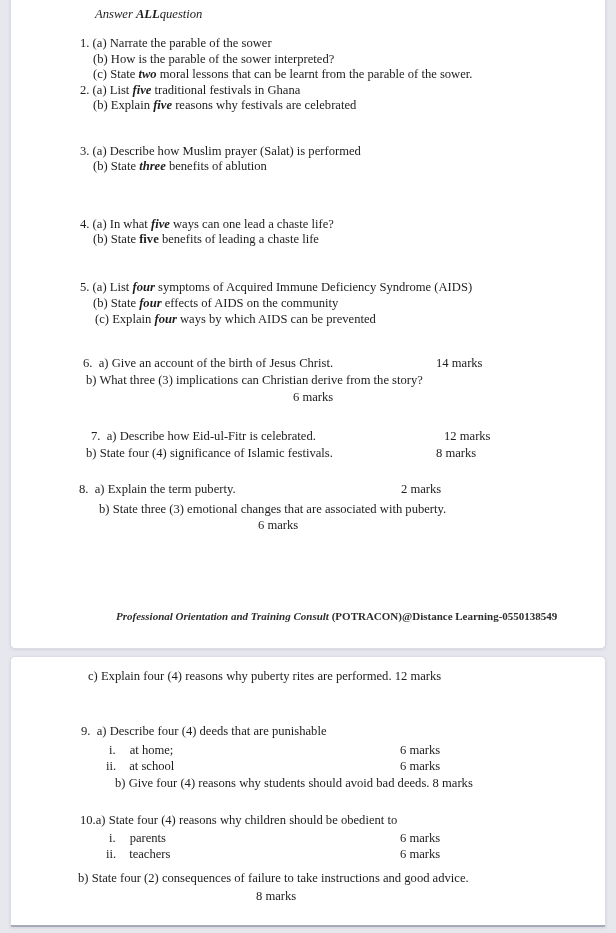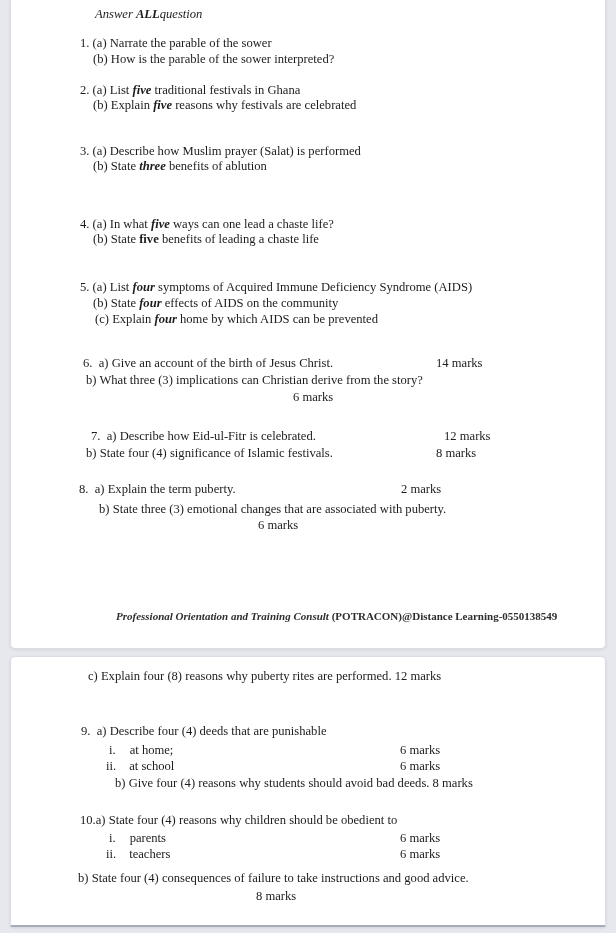--- a/index.html
+++ b/index.html
@@ -55,43 +55,44 @@
     color: #2e2e30;
   }
 </style>
 </head>
 <body>
 
 <div id="page1" class="page">
     <div class="line" style="left: 84px; top: 8px;"><span class="i">Answer </span><span class="b i">ALL</span><span class="i">question</span></div>
     <div class="line" style="left: 69px; top: 37px;"><span>1. (a) Narrate the parable of the sower</span></div>
     <div class="line" style="left: 82px; top: 53px;"><span>(b) How is the parable of the sower interpreted?</span></div>
+    <div class="line" style="left: 82px; top: 68px;"><span>(c) State </span><span class="b i">two</span><span> moral lessons that can be learnt from the parable of the sower.</span></div>
     <div class="line" style="left: 69px; top: 84px;"><span>2. (a) List </span><span class="b i">five</span><span> traditional festivals in Ghana</span></div>
     <div class="line" style="left: 82px; top: 99px;"><span>(b) Explain </span><span class="b i">five</span><span> reasons why festivals are celebrated</span></div>
     <div class="line" style="left: 69px; top: 145px;"><span>3. (a) Describe how Muslim prayer (Salat) is performed</span></div>
     <div class="line" style="left: 82px; top: 160px;"><span>(b) State </span><span class="b i">three</span><span> benefits of ablution</span></div>
     <div class="line" style="left: 69px; top: 218px;"><span>4. (a) In what </span><span class="b i">five</span><span> ways can one lead a chaste life?</span></div>
     <div class="line" style="left: 82px; top: 233px;"><span>(b) State </span><span class="b">five</span><span> benefits of leading a chaste life</span></div>
     <div class="line" style="left: 69px; top: 281px;"><span>5. (a) List </span><span class="b i">four</span><span> symptoms of Acquired Immune Deficiency Syndrome (AIDS)</span></div>
     <div class="line" style="left: 82px; top: 297px;"><span>(b) State </span><span class="b i">four</span><span> effects of AIDS on the community</span></div>
-    <div class="line" style="left: 84px; top: 313px;"><span>(c) Explain </span><span class="b i">four</span><span> home by which AIDS can be prevented</span></div>
+    <div class="line" style="left: 84px; top: 313px;"><span>(c) Explain </span><span class="b i">four</span><span> ways by which AIDS can be prevented</span></div>
     <div class="line" style="left: 72px; top: 357px;"><span>6.  a) Give an account of the birth of Jesus Christ.</span><span class="marks" style="left: 353px;">14 marks</span></div>
     <div class="line" style="left: 75px; top: 374px;"><span>b) What three (3) implications can Christian derive from the story?</span></div>
     <div class="line" style="left: 282px; top: 391px;"><span>6 marks</span></div>
     <div class="line" style="left: 80px; top: 430px;"><span>7.  a) Describe how Eid-ul-Fitr is celebrated.</span><span class="marks" style="left: 353px;">12 marks</span></div>
     <div class="line" style="left: 75px; top: 447px;"><span>b) State four (4) significance of Islamic festivals.</span><span class="marks" style="left: 350px;">8 marks</span></div>
     <div class="line" style="left: 68px; top: 483px; text-align: right;"><span>8.  a) Explain the term puberty.</span><span class="marks" style="left: 322px;">2 marks</span></div>
     <div class="line" style="left: 88px; top: 503px;"><span>b) State three (3) emotional changes that are associated with puberty.</span></div>
     <div class="line" style="left: 247px; top: 519px;"><span>6 marks</span></div>
     <div class="line footer" style="left: 105px; top: 612px;"><span class="i">Professional Orientation and Training Consult </span><span>(POTRACON)@Distance Learning-0550138549</span></div>
   </div>
 <div id="page2" class="page">
-    <div class="line" style="left: 77px; top: 12px;"><span>c) Explain four (8) reasons why puberty rites are performed. 12 marks</span></div>
+    <div class="line" style="left: 77px; top: 12px;"><span>c) Explain four (4) reasons why puberty rites are performed. 12 marks</span></div>
     <div class="line" style="left: 70px; top: 67px;"><span>9.  a) Describe four (4) deeds that are punishable</span></div>
     <div class="line" style="left: 98px; top: 86px;"><span>i.</span><span style="margin-left: 14px;">at home;</span><span class="marks" style="left: 291px;">6 marks</span></div>
     <div class="line" style="left: 95px; top: 102px;"><span>ii.</span><span style="margin-left: 13px;">at school</span><span class="marks" style="left: 294px;">6 marks</span></div>
     <div class="line" style="left: 104px; top: 119px;"><span>b) Give four (4) reasons why students should avoid bad deeds. 8 marks</span></div>
     <div class="line" style="left: 69px; top: 156px;"><span>10.a) State four (4) reasons why children should be obedient to</span></div>
     <div class="line" style="left: 98px; top: 174px;"><span>i.</span><span style="margin-left: 14px;">parents</span><span class="marks" style="left: 291px;">6 marks</span></div>
     <div class="line" style="left: 95px; top: 190px;"><span>ii.</span><span style="margin-left: 13px;">teachers</span><span class="marks" style="left: 294px;">6 marks</span></div>
-    <div class="line" style="left: 67px; top: 214px;"><span>b) State four (4) consequences of failure to take instructions and good advice.</span></div>
+    <div class="line" style="left: 67px; top: 214px;"><span>b) State four (2) consequences of failure to take instructions and good advice.</span></div>
     <div class="line" style="left: 245px; top: 232px;"><span>8 marks</span></div>
   </div>
 
 </body></html>

